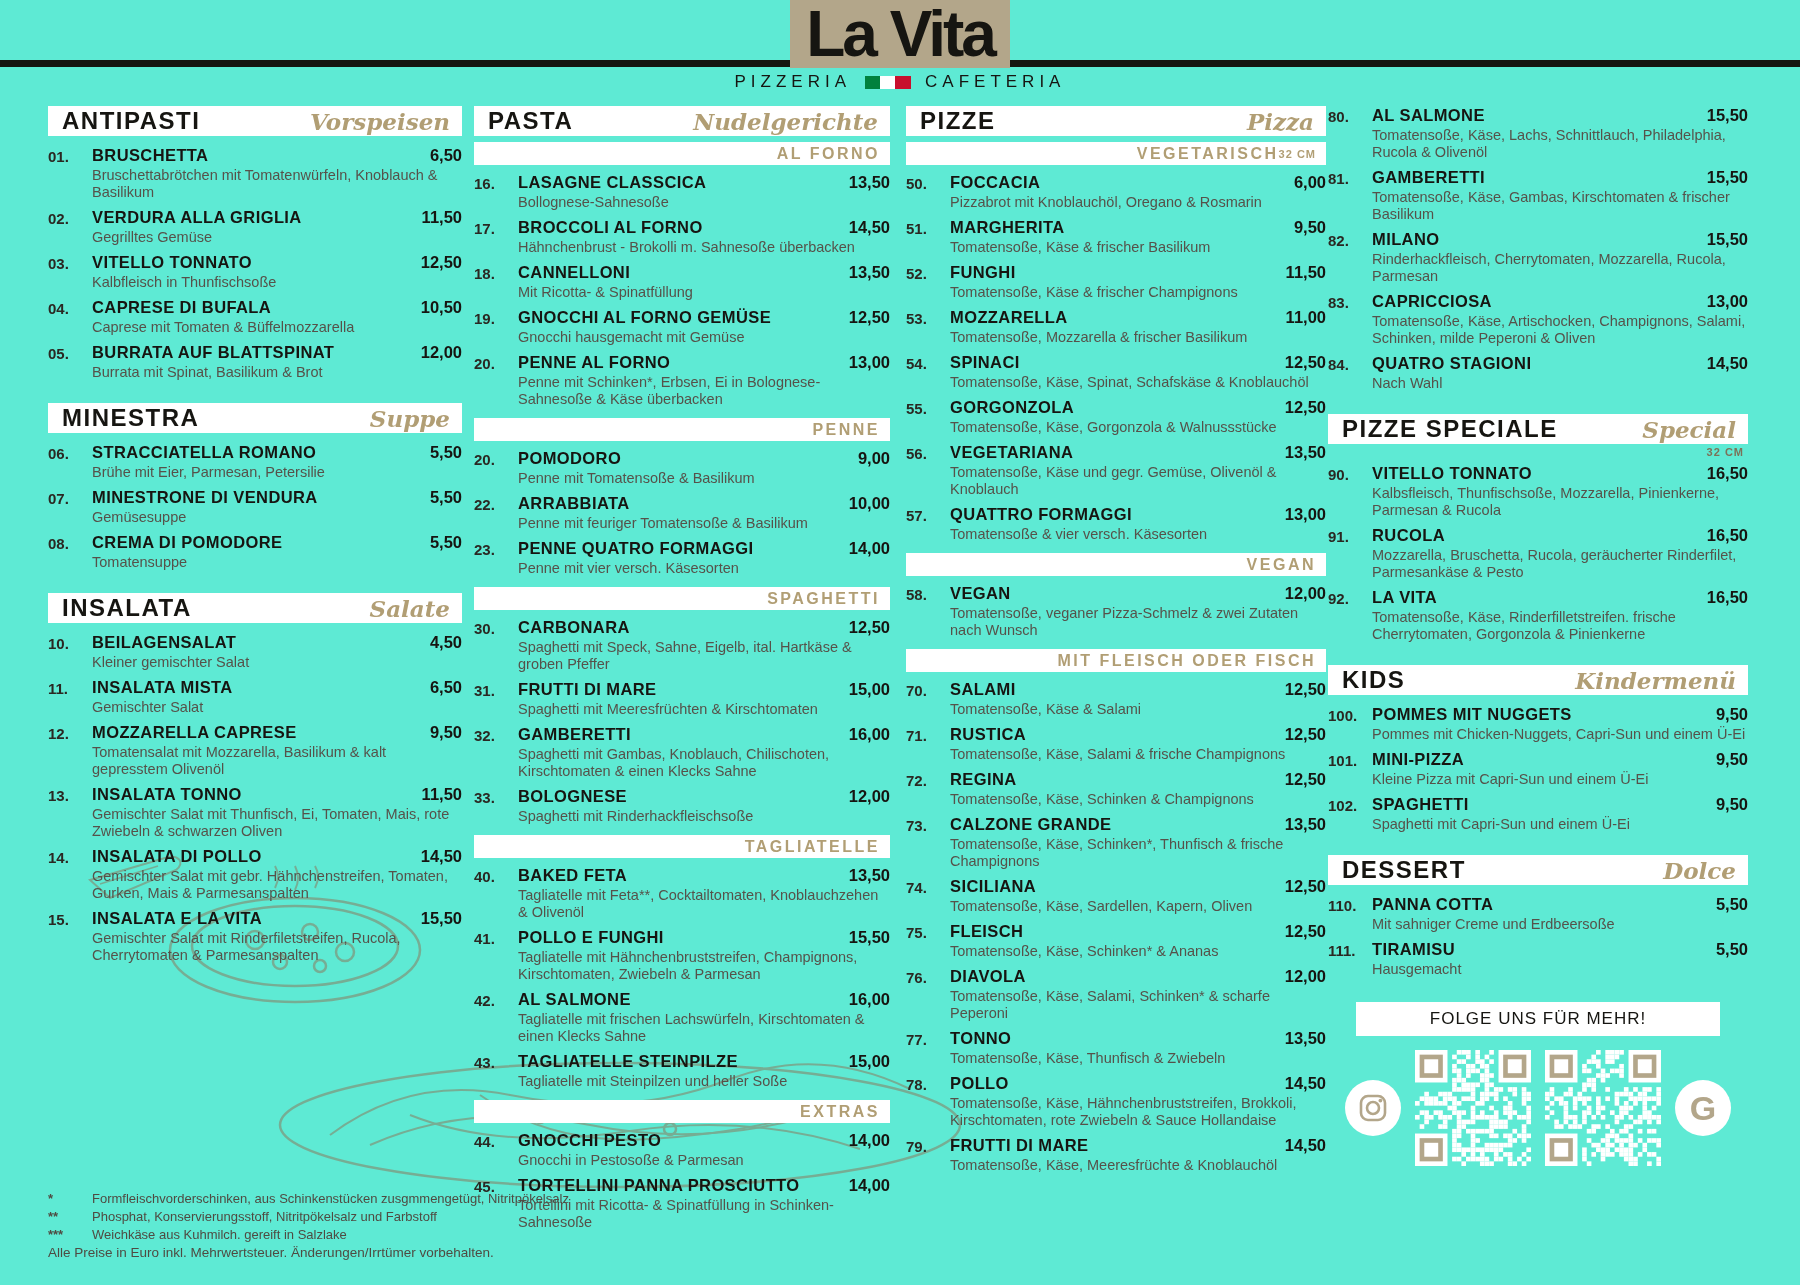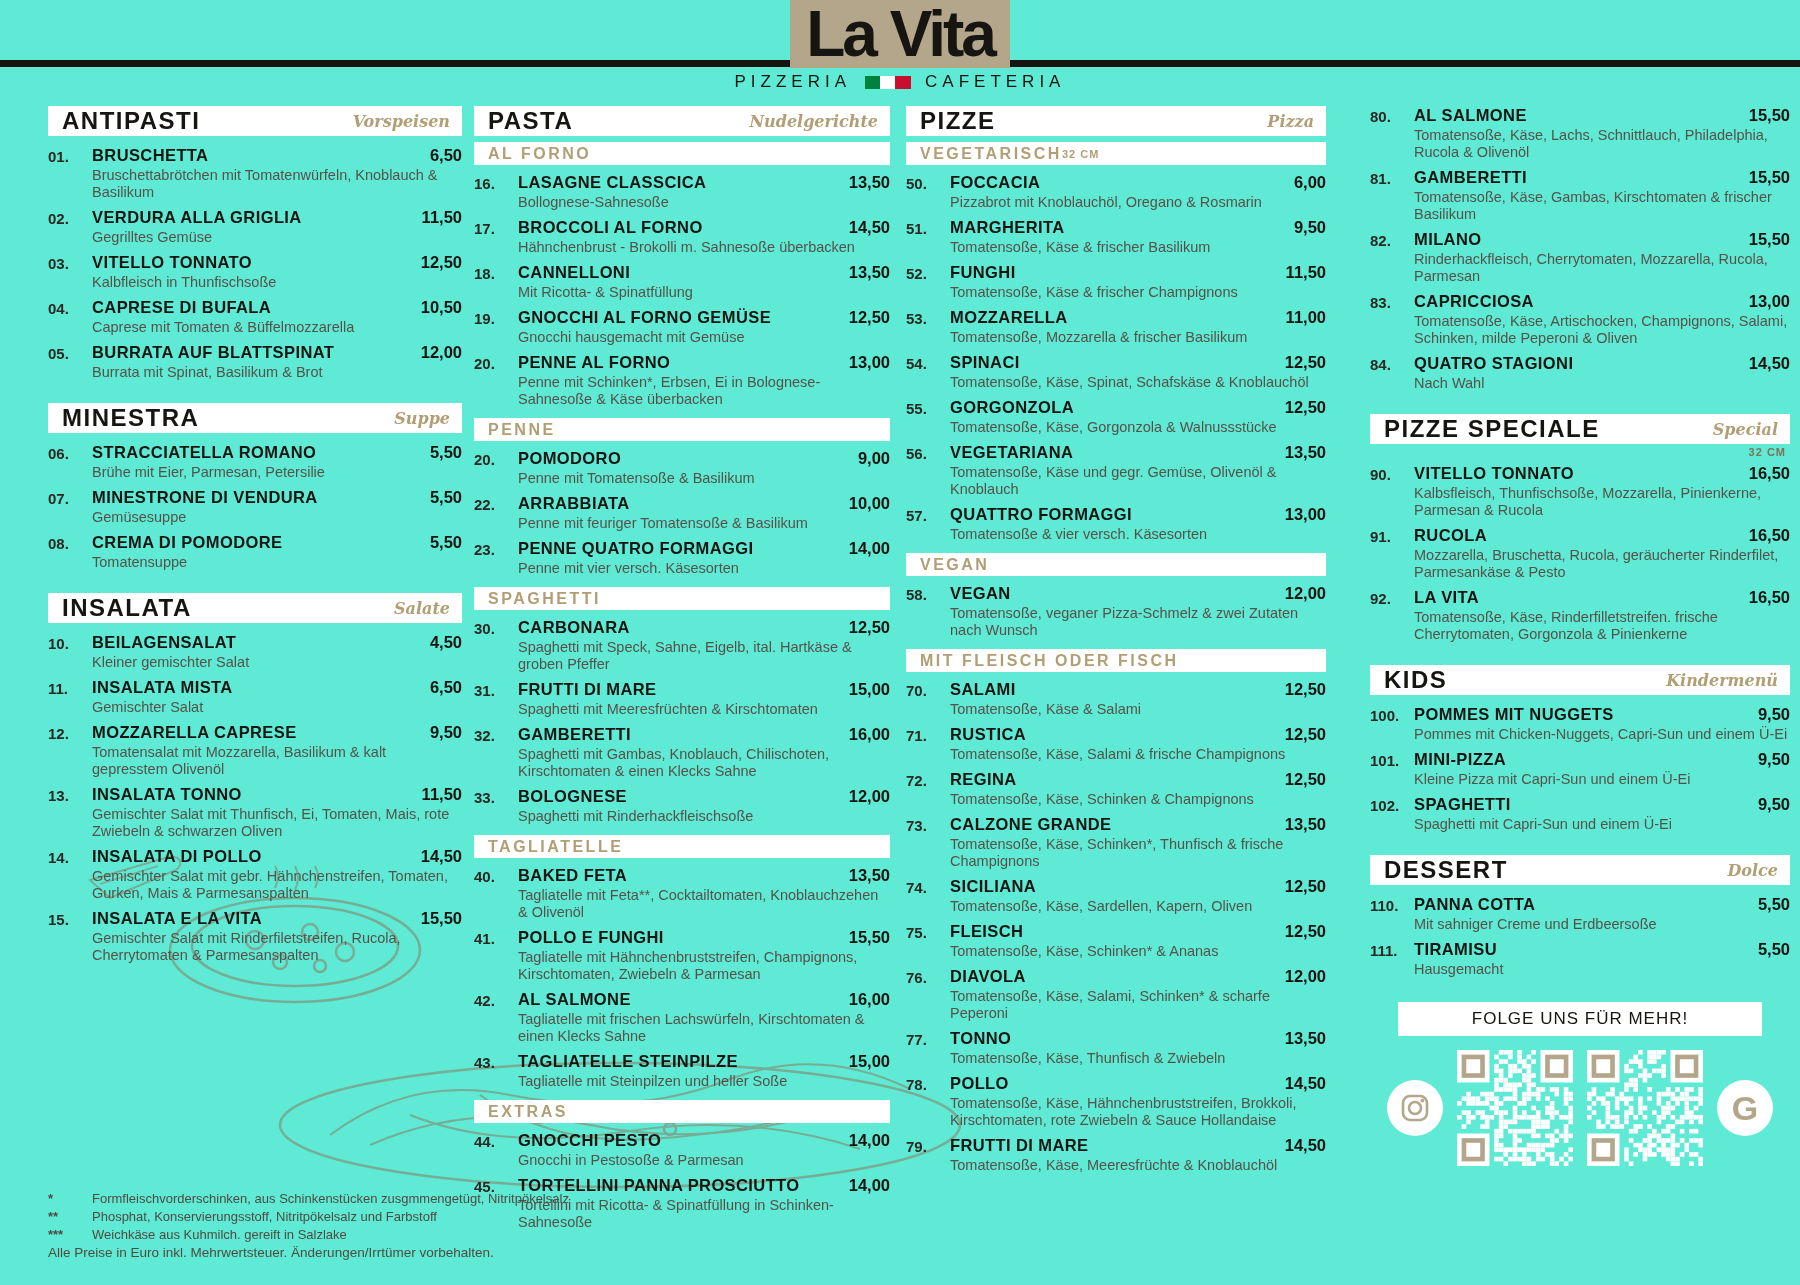--- a/index.html
+++ b/index.html
@@ -14,29 +14,29 @@
   .subline{position:absolute;top:72px;left:0;width:100%;text-align:center;z-index:2;
            font-size:17px;font-weight:normal;letter-spacing:5px;color:#161511;}
   .flag{display:inline-block;width:46px;height:13px;margin:0 14px;vertical-align:middle;
         background:linear-gradient(to right,#00813d 0 33%,#ffffff 33% 66%,#c8102e 66% 100%);}
 
   
   .col{position:absolute;top:106px;}
   .col1{left:48px;width:414px;}
   .col2{left:474px;width:416px;}
   .col3{left:906px;width:420px;}
-  .col4{left:1370px;width:420px;}
+  .col4{left:1328px;width:420px;}
 
   .sec-bar{background:#ffffff;height:30px;display:flex;align-items:center;justify-content:space-between;
            padding:0 12px 0 14px;margin:22px 0 10px;gap:14px;}
   .col > .sec-bar:first-child{margin-top:0;}
   .sec-title{font-size:24px;font-weight:bold;letter-spacing:1.5px;color:#161511;white-space:nowrap;}
-  .sec-script{font-family:"DejaVu Serif",serif;font-style:italic;font-weight:bold;font-size:16px;color:#b19e74;white-space:nowrap;}
-
-  .sub-bar{background:#ffffff;height:23px;display:flex;align-items:center;justify-content:flex-start;
+  .sec-script{font-family:"DejaVu Serif",serif;font-style:italic;font-weight:bold;font-size:23px;color:#b19e74;white-space:nowrap;}
+
+  .sub-bar{background:#ffffff;height:23px;display:flex;align-items:center;justify-content:flex-end;
            padding:0 10px 0 14px;margin:10px 0 8px;font-size:16px;font-weight:bold;letter-spacing:2.5px;color:#b19e74;}
   .sec-bar + .sub-bar{margin-top:-4px;}
   .sub-size{font-size:11px;letter-spacing:1px;color:#b19e74;}
   .size-note{text-align:right;font-size:11px;font-weight:bold;letter-spacing:1px;color:#7c7259;margin:2px 4px 6px 0;}
   .sec-bar.tight{margin-bottom:2px;}
 
   .item{position:relative;padding-left:44px;margin-bottom:7px;}
   .item .num{position:absolute;left:0;top:2px;font-size:15px;font-weight:bold;color:#2a2822;}
   .item .name{font-size:16.5px;font-weight:bold;letter-spacing:0.4px;line-height:19px;color:#161511;margin-right:62px;}
   .item .desc{font-size:14.5px;line-height:17px;color:#56524a;margin-top:2px;}

